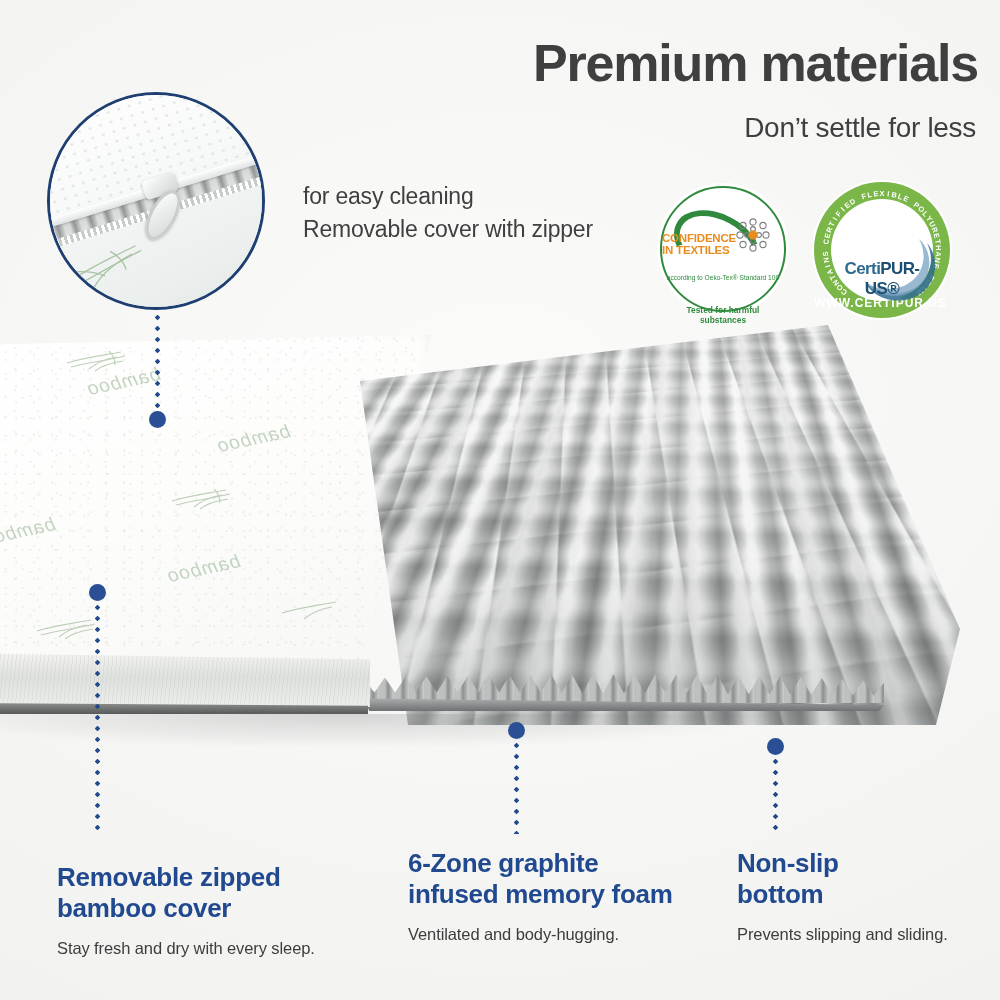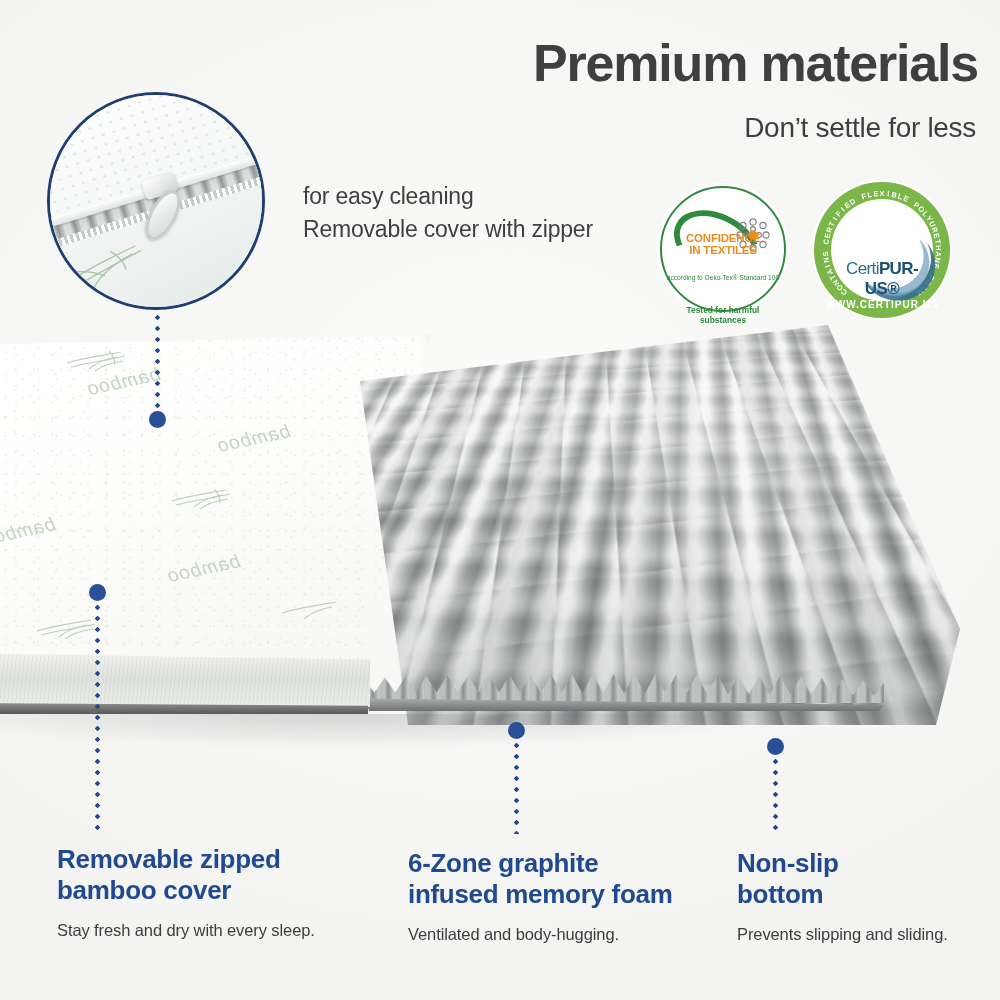--- a/index.html
+++ b/index.html
@@ -286,21 +286,21 @@
     position:absolute; left:9px; top:26px;
     width:92px; height:62px;
     border:6px solid #2f8a3e;
     border-radius:50%;
     border-bottom-color:transparent;
     border-right-color:transparent;
     transform:rotate(28deg);
   }
   .oeko-t1{
     position:absolute; left:0; right:0; top:44px;
-    text-align:center;
+    text-align:left;
     color:#e98c1f;
     font-weight:bold;
     font-size:11.5px;
     line-height:1.08;
     letter-spacing:-0.2px;
   }
   .oeko-t2{
     position:absolute; left:4px; right:4px; top:74px;
     text-align:center;
     color:#2f8a3e;
@@ -337,41 +337,41 @@
     background:#ffffff;
   }
   .certi-swoosh{
     position:absolute; left:26px; top:30px;
     width:88px; height:80px;
   }
   .certi-word{
     position:absolute; left:0; right:0; top:60px;
     text-align:center;
     color:#2f6b8f;
-    font-weight:normal;
+    font-weight:bold;
     font-size:17px;
     letter-spacing:-0.6px;
   }
   .certi-word b{ color:#1c4f72; }
   .certi-arc-text{
     position:absolute; inset:0;
   }
   .certi-arc-text span{
     position:absolute;
     left:50%; top:50%;
     font-size:7.4px;
     font-weight:bold;
     color:#ffffff;
     transform-origin:0 0;
   }
   .certi-url{
     position:absolute; left:0; right:0; bottom:8px;
-    text-align:center;
+    text-align:left;
     color:#ffffff;
-    font-size:10px;
+    font-size:12px;
     font-weight:bold;
     letter-spacing:1px;
   }
 
   
   .zip-callout{
     position:absolute;
     left:303px; top:180px;
     width:330px;
     color:#3f3f3f;
@@ -409,21 +409,21 @@
     line-height:1.2;
     letter-spacing:-0.3px;
     white-space:pre-line;
   }
   .feat p{
     margin-top:15px;
     color:#3d3d3d;
     font-size:16.5px;
     letter-spacing:-0.1px;
   }
-  .f1{ left:57px; top:4px; width:320px; }
+  .f1{ left:57px; top:22px; width:320px; }
   .f2{ left:408px; top:8px; width:300px; }
   .f3{ left:737px; top:8px; width:250px; }
 </style>
 </head>
 <body>
 
 <div class="stage">
   <div class="bg-wash"></div>
 
   <div class="product">

